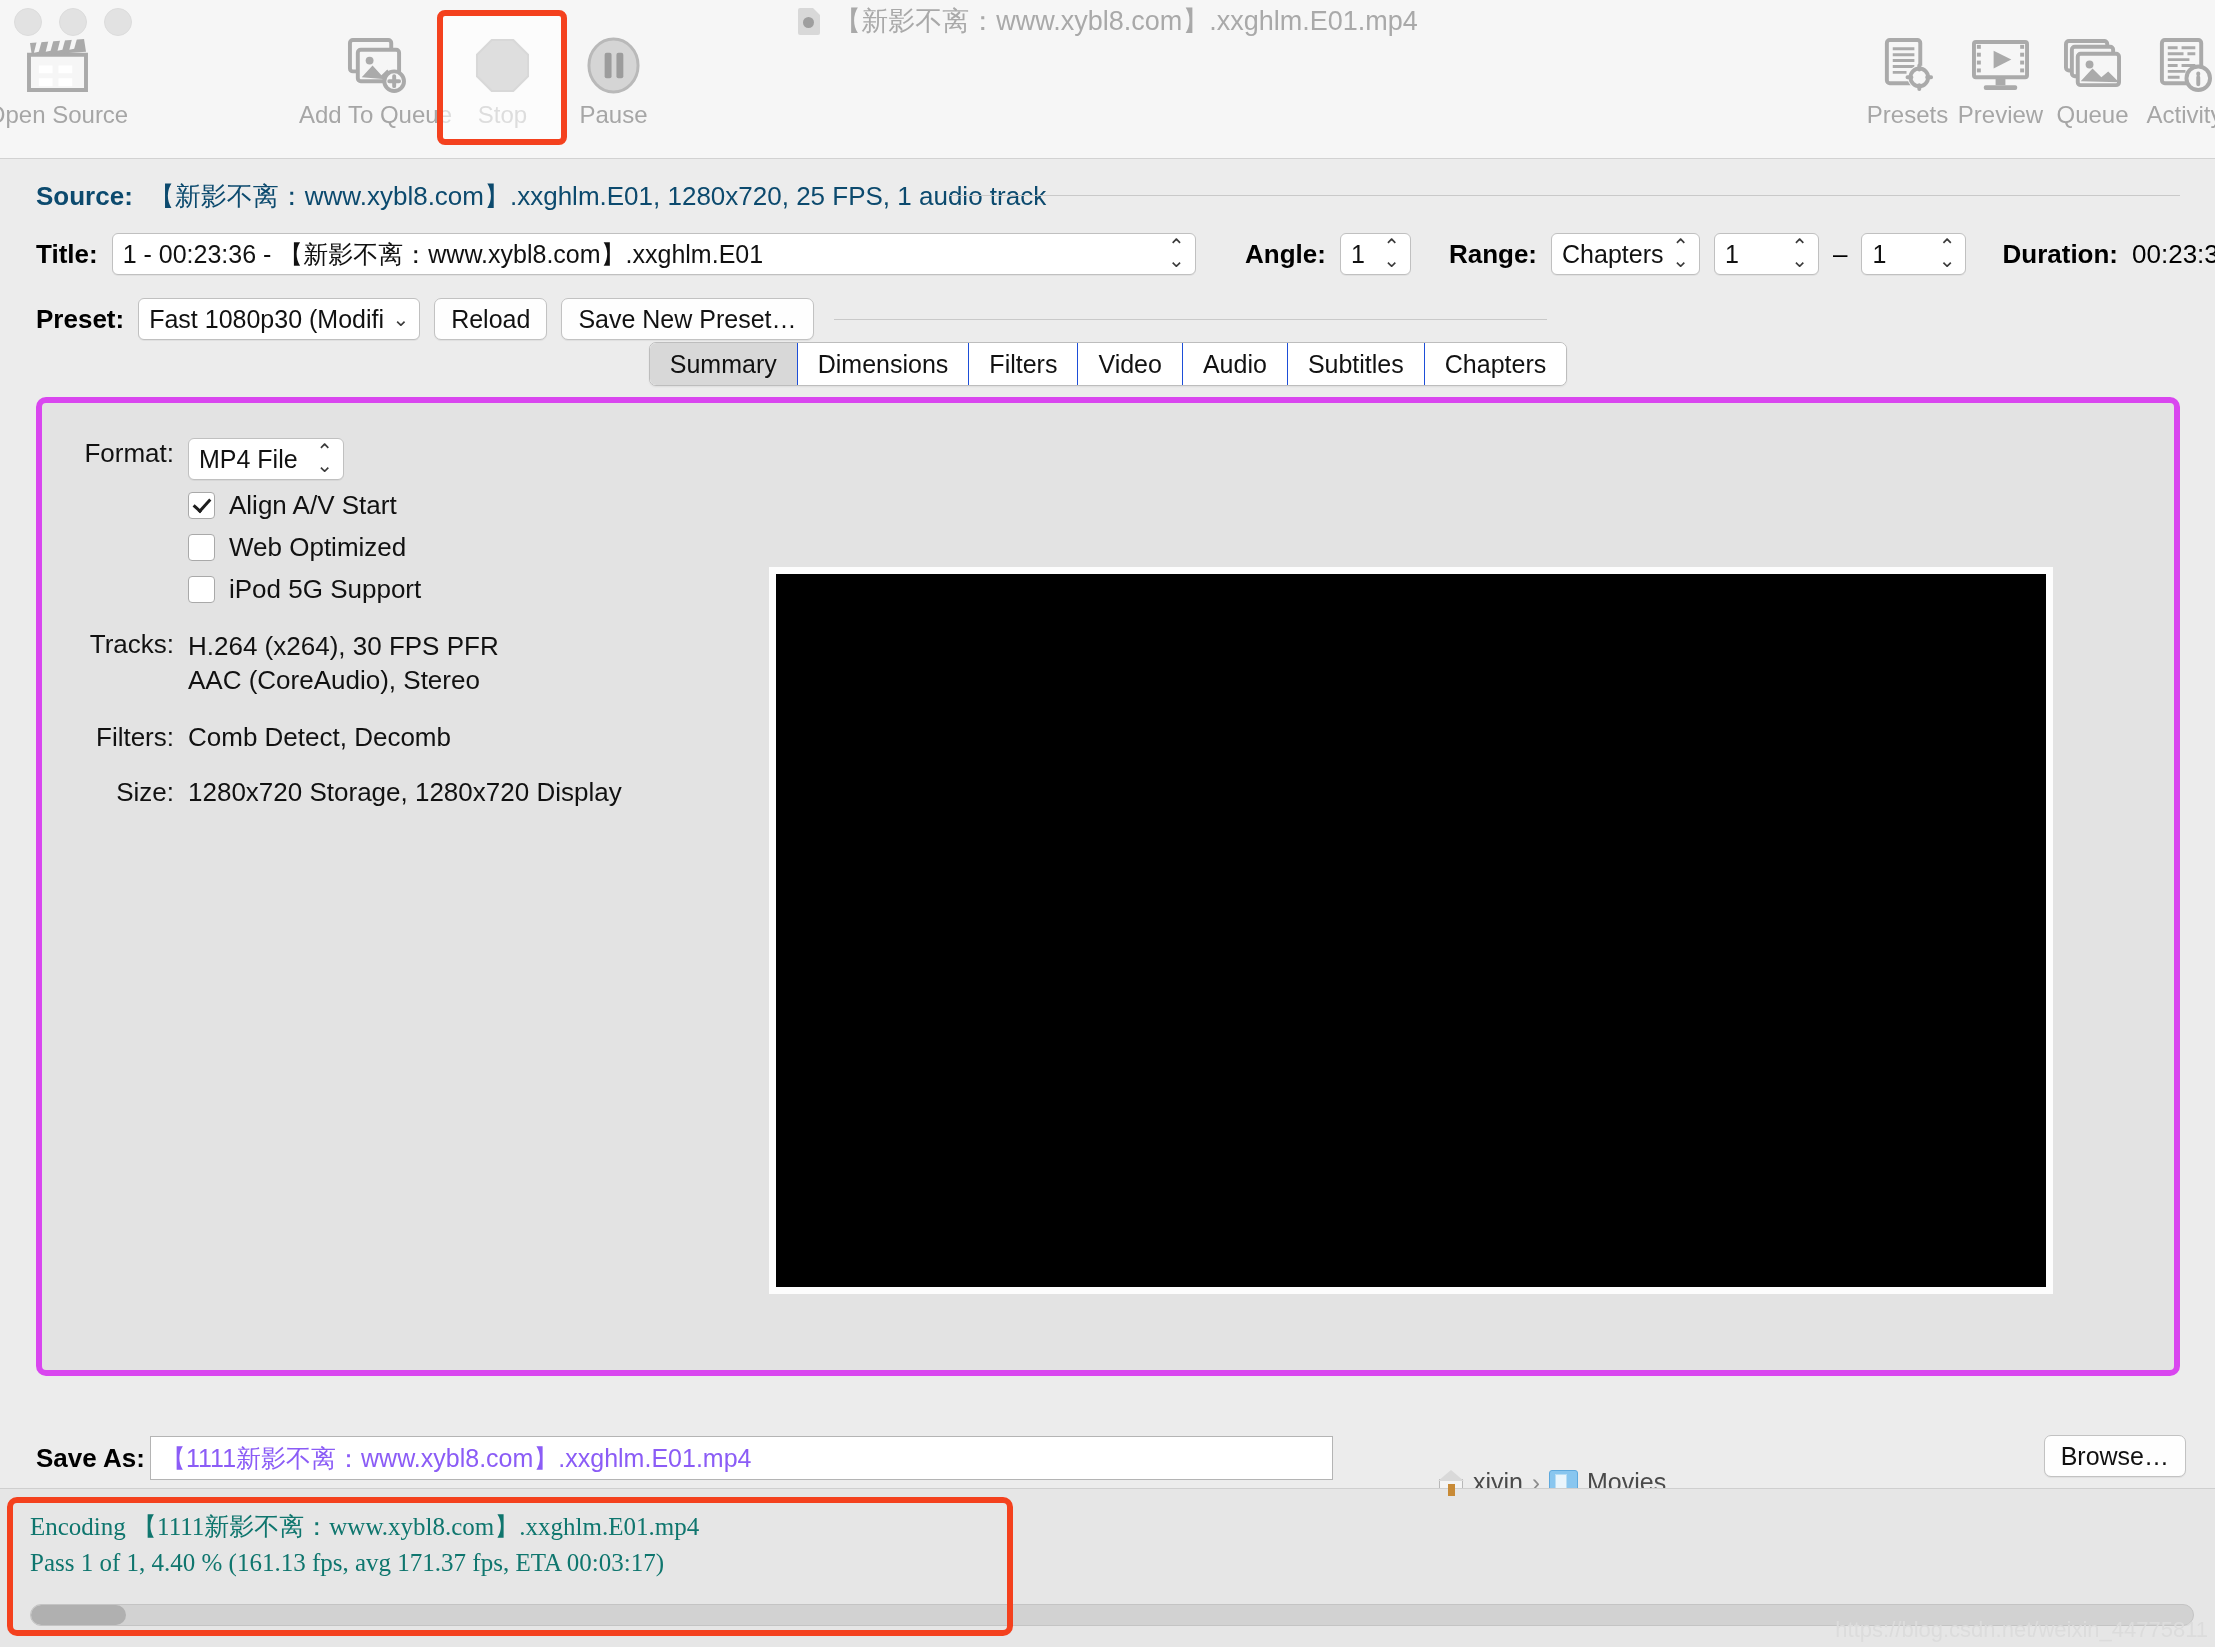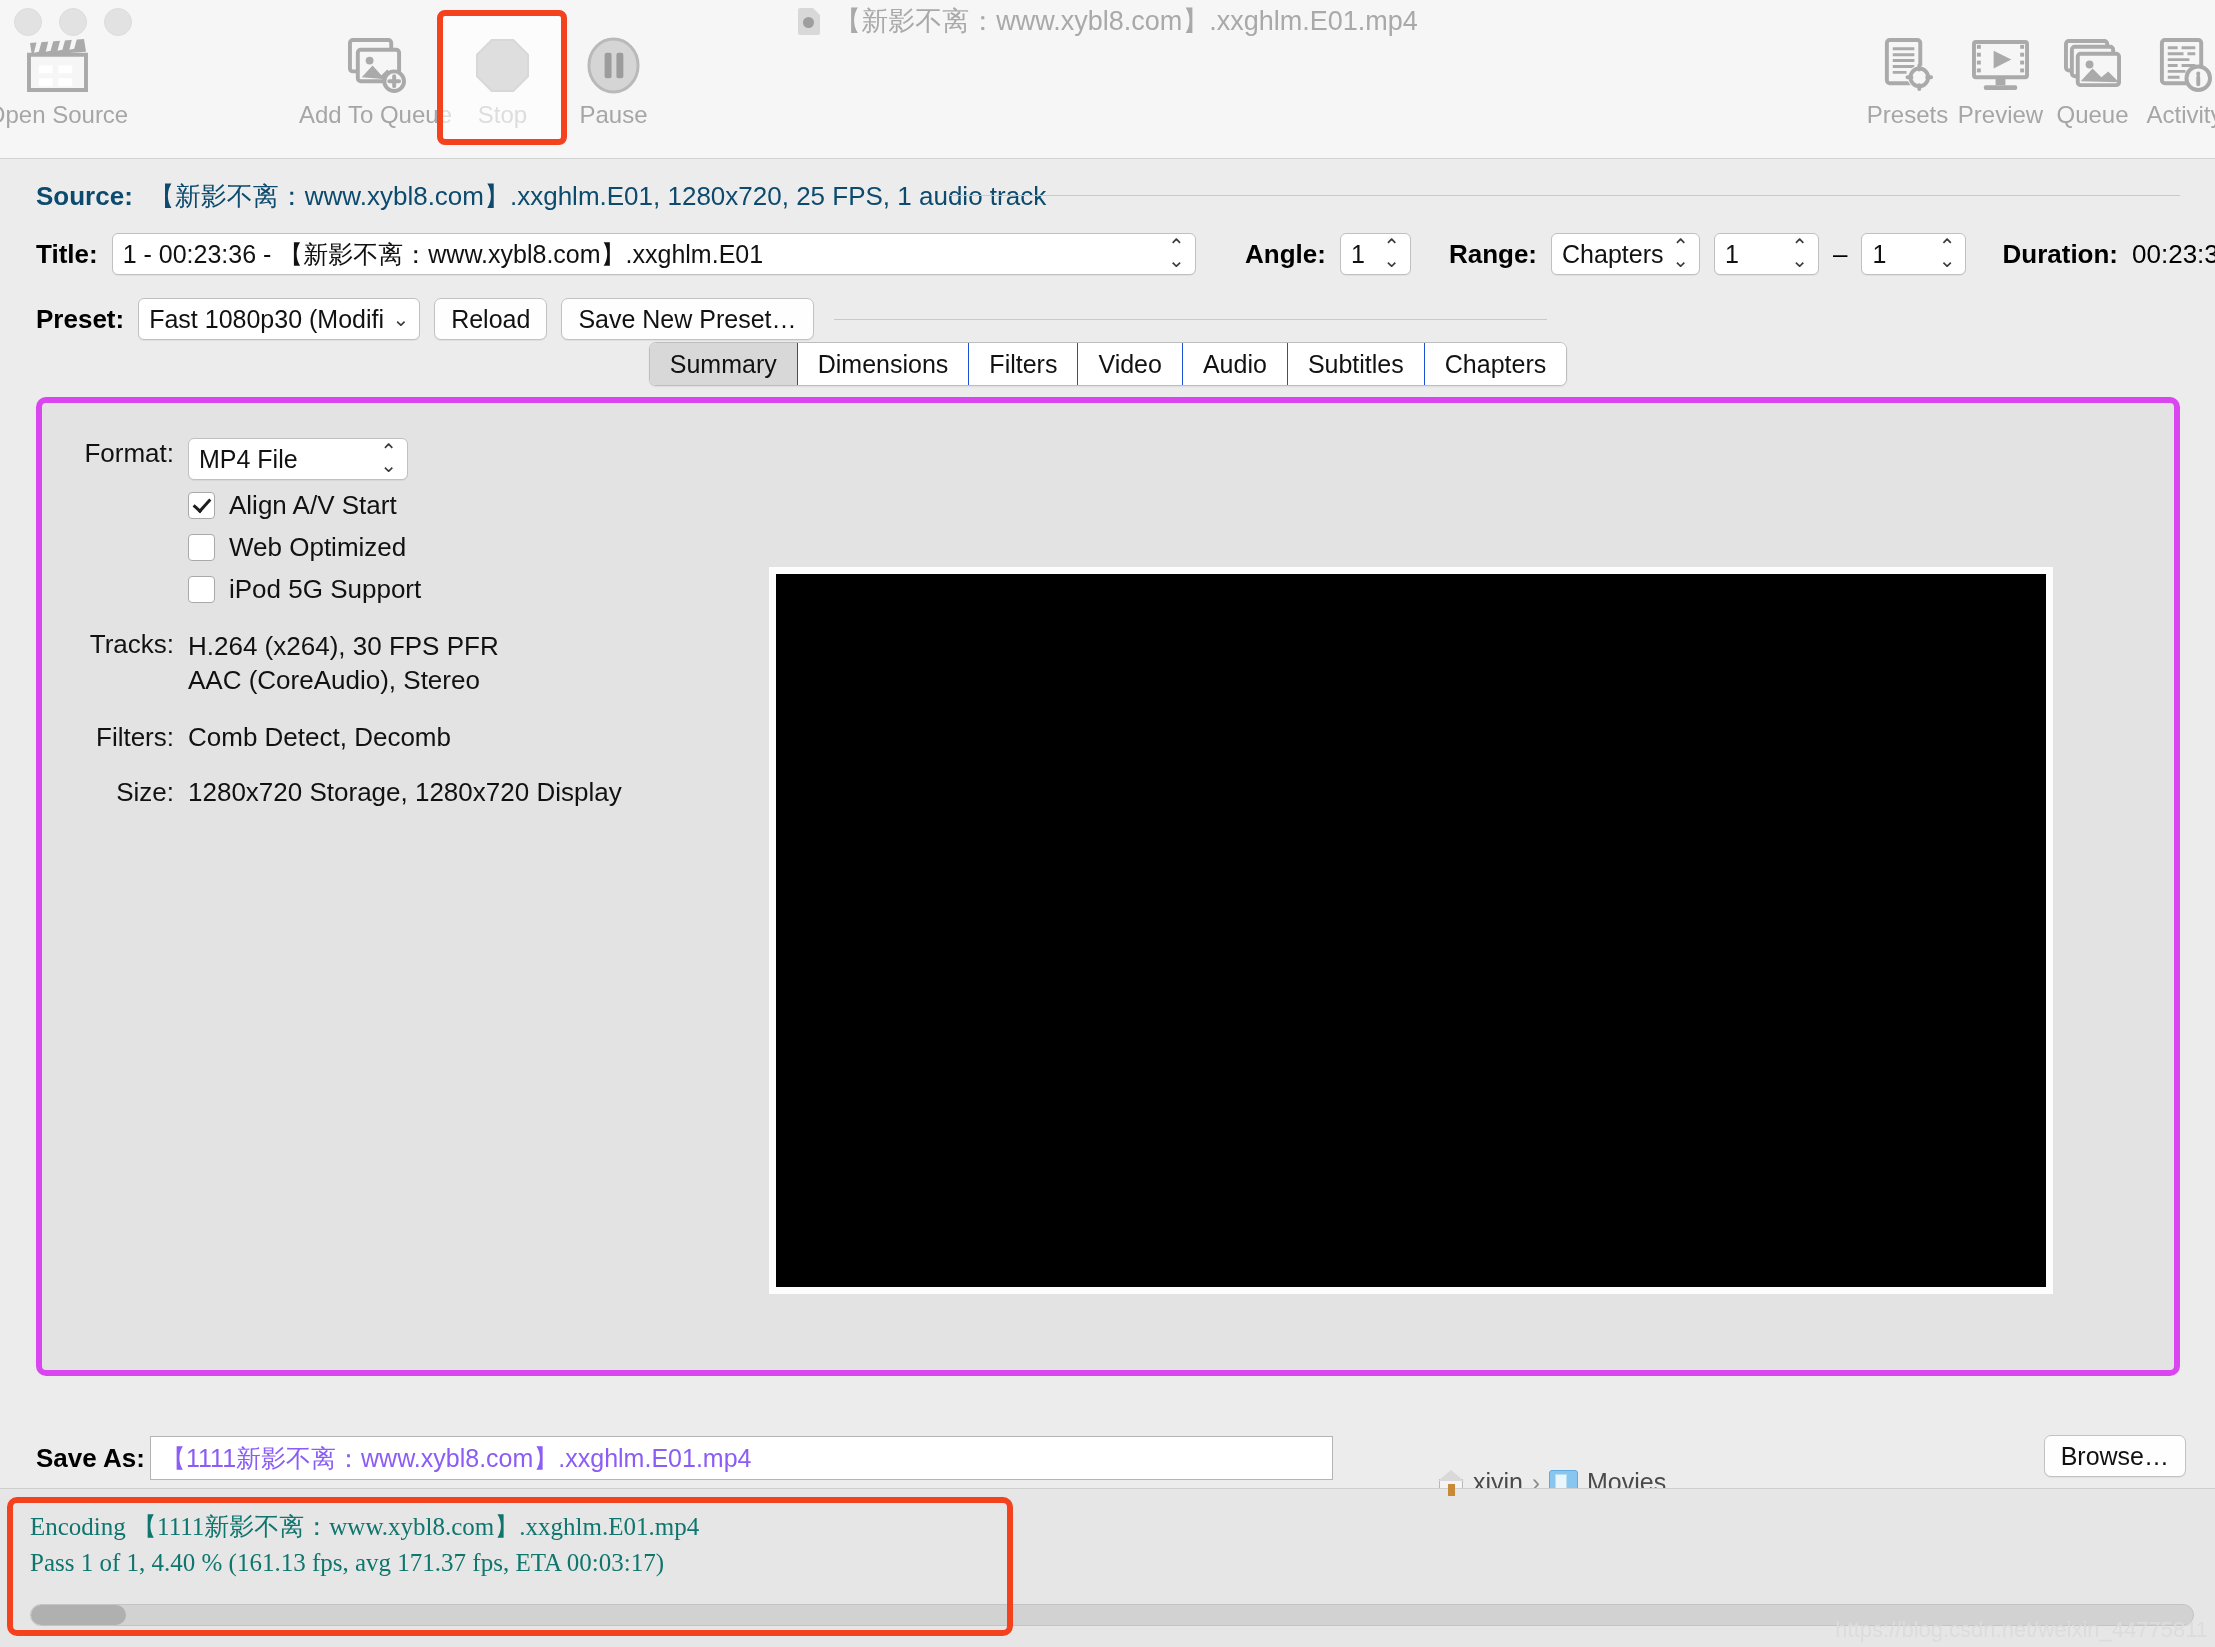--- a/index.html
+++ b/index.html
@@ -275,21 +275,21 @@
     align-items: flex-start;
     margin-bottom: 0px;
   }
   .s-key {
     width: 104px;
     text-align: right;
     padding-right: 14px;
     flex: none;
     white-space: nowrap;
   }
-  .fmt-combo { width: 220px; }
+  .fmt-combo { width: 156px; }
   .checks { margin-top: 10px; margin-left: 118px; }
   .chk-line {
     display: flex;
     align-items: center;
     gap: 14px;
     margin-bottom: 11px;
     font-size: 26px;
   }
   .chkbox {
     width: 25px; height: 25px;

